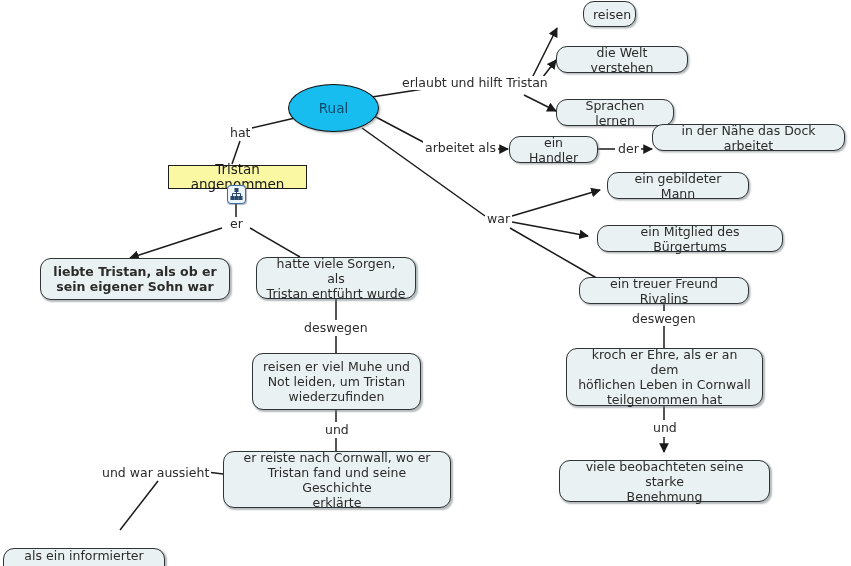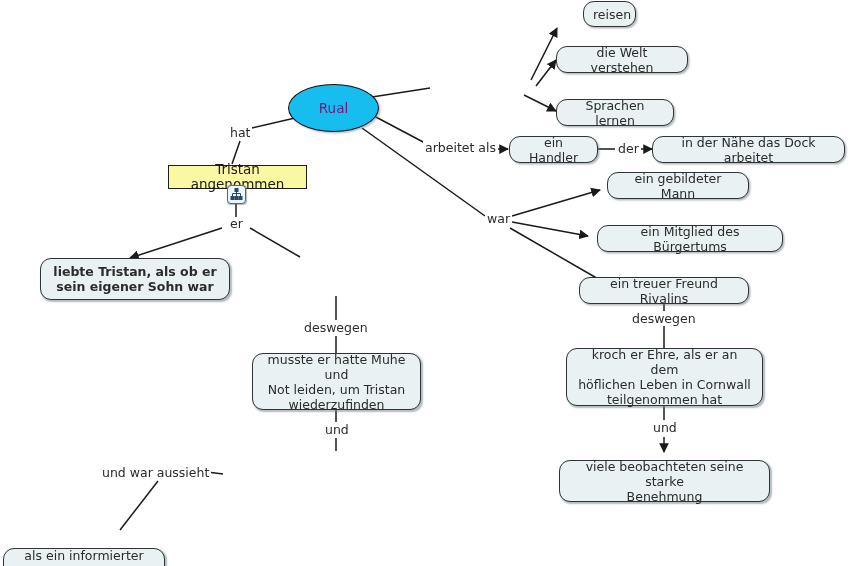--- a/index.html
+++ b/index.html
@@ -40,21 +40,21 @@
     border: 1.3px solid #2f3436;
     border-radius: 11px;
     padding: 3px 9px;
     box-shadow: 1.5px 1.5px 1.6px rgba(120,130,135,0.55);
   }
   .node.ellipse {
     background: #16bdee;
     border: 1.6px solid #111111;
     border-radius: 50%;
     font-size: 13.5px;
-    color: #701a75;
+    color: #0c4a6e;
     box-shadow: 1.5px 1.5px 2px rgba(120,130,135,0.5);
   }
   .node.highlight {
     background: #fbf8a4;
     border: 1.5px solid #1d1d1d;
     border-radius: 0;
     font-size: 13.5px;
     color: #1a1a1a;
     padding: 6px 8px;
   }
@@ -158,21 +158,21 @@
   <div class="node rounded" style="left:556px; top:46px; width:132px; height:27px;">
     <span>die Welt verstehen</span>
   </div>
   <div class="node rounded" style="left:556px; top:99px; width:118px; height:27px;">
     <span>Sprachen lernen</span>
   </div>
 
   <div class="node rounded" style="left:509px; top:136px; width:89px; height:27px;">
     <span>ein Handler</span>
   </div>
-  <div class="node rounded" style="left:652px; top:136px; width:193px; height:27px;">
+  <div class="node rounded" style="left:652px; top:124px; width:193px; height:27px;">
     <span>in der Nähe das Dock arbeitet</span>
   </div>
 
   <div class="node rounded" style="left:607px; top:172px; width:142px; height:27px;">
     <span>ein gebildeter Mann</span>
   </div>
   <div class="node rounded" style="left:597px; top:225px; width:186px; height:27px;">
     <span>ein Mitglied des Bürgertums</span>
   </div>
   <div class="node rounded" style="left:579px; top:277px; width:170px; height:27px;">
@@ -186,30 +186,40 @@
   </div>
   <div class="node rounded" style="left:559px; top:452px; width:211px; height:42px;margin-top:8px;">
     <span>viele beobachteten seine starke
 Benehmung</span>
   </div>
 
   <div class="node rounded" style="left:40px; top:258px; width:190px; height:42px;font-weight:bold;">
     <span>liebte Tristan, als ob er
 sein eigener Sohn war</span>
   </div>
+  <div class="node rounded" style="left:256px; top:257px; width:160px; height:42px;">
+    <span>hatte viele Sorgen, als
+Tristan entführt wurde</span>
+  </div>
   <div class="node rounded" style="left:252px; top:353px; width:169px; height:57px;">
-    <span>musste er hatte Muhe und
+    <span>reisen er viel Muhe und
 Not leiden, um Tristan
 wiederzufinden</span>
   </div>
+  <div class="node rounded" style="left:223px; top:451px; width:228px; height:57px;">
+    <span>er reiste nach Cornwall, wo er
+Tristan fand und seine Geschichte
+erklärte</span>
+  </div>
   <div class="node rounded" style="left:3px; top:531px; width:162px; height:29px;margin-top:17px;">
     <span>als ein informierter Mann</span>
   </div>
 
   <div class="edge-label" style="left:228px; top:126px;">hat</div>
+  <div class="edge-label" style="left:400px; top:76px;">erlaubt und hilft Tristan</div>
   <div class="edge-label" style="left:423px; top:141px;">arbeitet als</div>
   <div class="edge-label" style="left:616px; top:142px;">der</div>
   <div class="edge-label" style="left:485px; top:212px;">war</div>
   <div class="edge-label" style="left:228px; top:217px;">er</div>
   <div class="edge-label" style="left:302px; top:321px;">deswegen</div>
   <div class="edge-label" style="left:630px; top:312px;">deswegen</div>
   <div class="edge-label" style="left:323px; top:423px;">und</div>
   <div class="edge-label" style="left:651px; top:421px;">und</div>
   <div class="edge-label" style="left:100px; top:466px;">und war aussieht</div>
 

